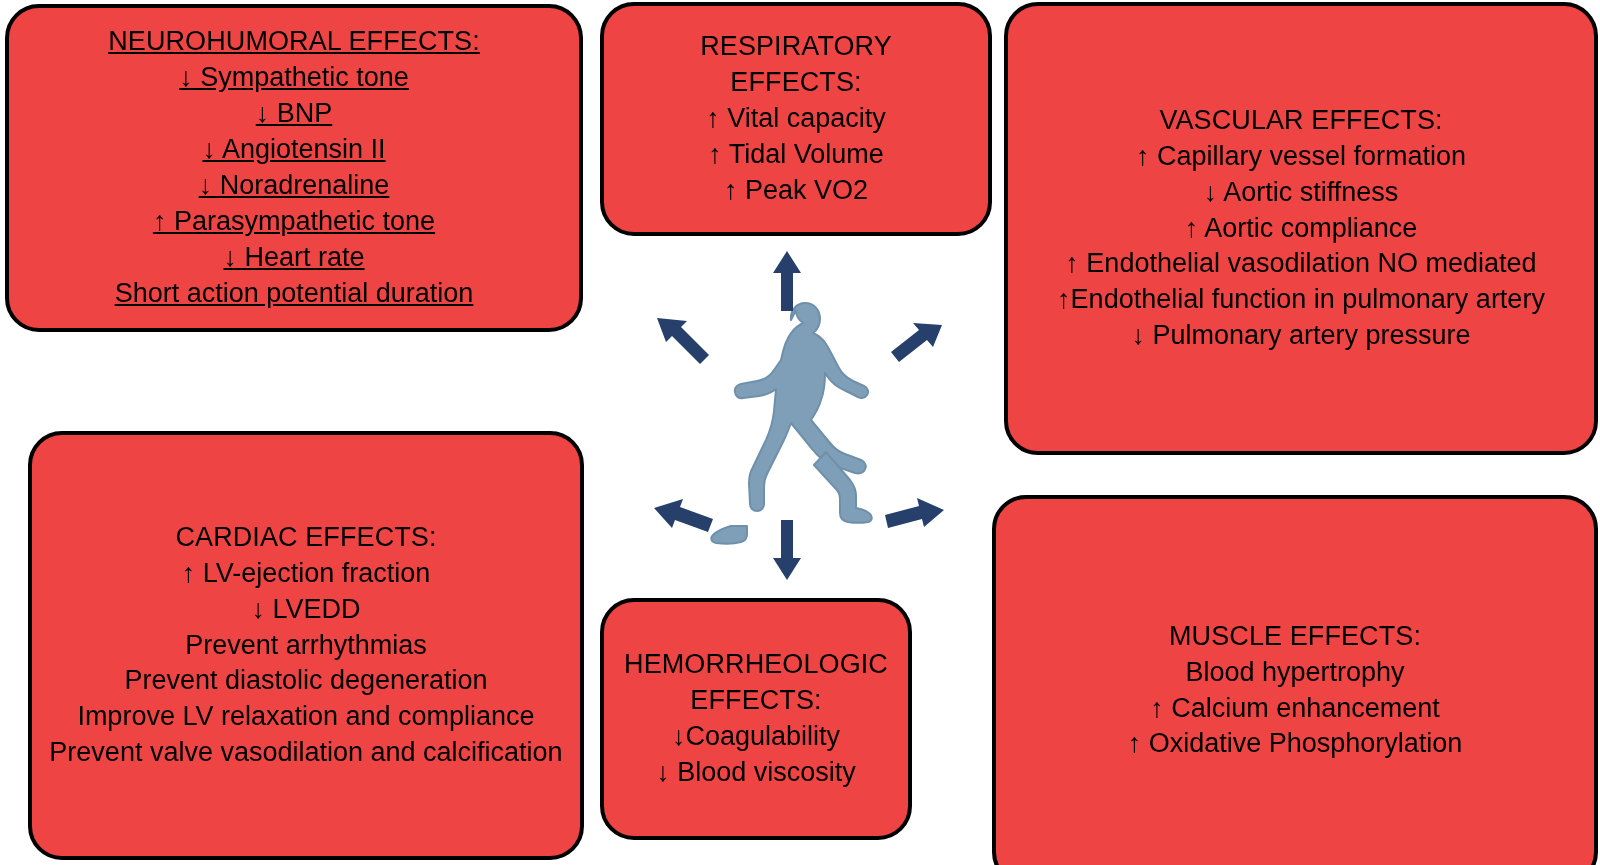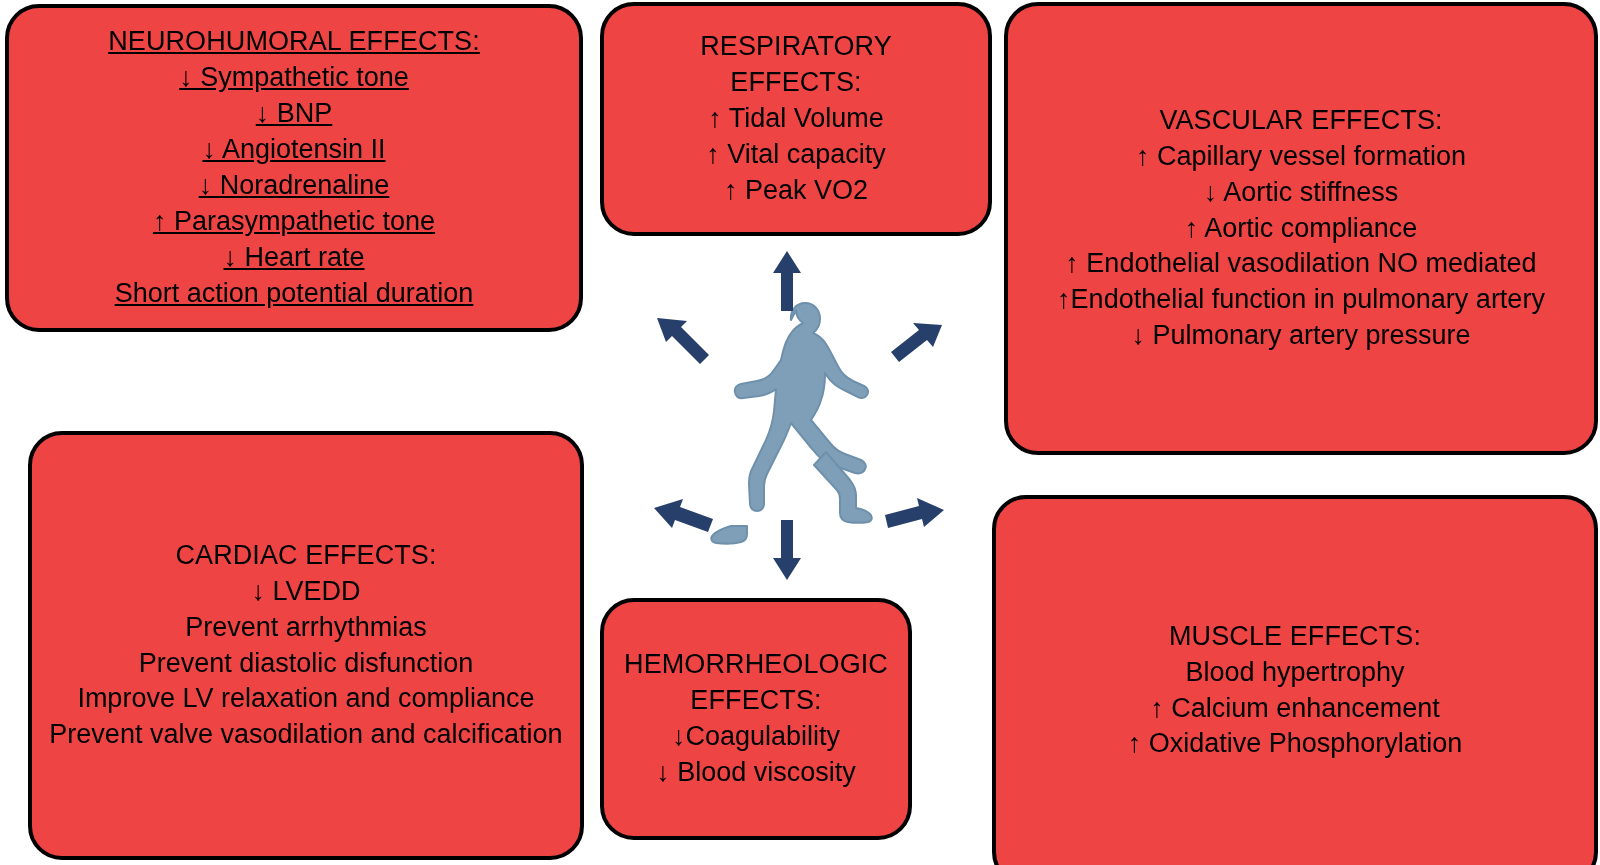--- a/index.html
+++ b/index.html
@@ -67,32 +67,33 @@
     <div class="line">↓ BNP</div>
     <div class="line">↓ Angiotensin II</div>
     <div class="line">↓ Noradrenaline</div>
     <div class="line">↑ Parasympathetic tone</div>
     <div class="line">↓ Heart rate</div>
     <div class="line">Short action potential duration</div>
   </div>
 
   <div class="box" id="box-cardiac">
     <div class="title">CARDIAC EFFECTS:</div>
+    <div class="line">↑ LV-ejection fraction</div>
     <div class="line">↓ LVEDD</div>
     <div class="line">Prevent arrhythmias</div>
-    <div class="line">Prevent diastolic disfunction</div>
+    <div class="line">Prevent diastolic degeneration</div>
     <div class="line wrap">Improve LV relaxation and compliance</div>
     <div class="line wrap">Prevent valve vasodilation and calcification</div>
   </div>
 
   <div class="box" id="box-respiratory">
     <div class="title">RESPIRATORY
 EFFECTS:</div>
+    <div class="line">↑ Vital capacity</div>
     <div class="line">↑ Tidal Volume</div>
-    <div class="line">↑ Vital capacity</div>
     <div class="line">↑ Peak VO2</div>
   </div>
 
   <div class="box" id="box-hemorrheologic">
     <div class="title">HEMORRHEOLOGIC
 EFFECTS:</div>
     <div class="line">↓Coagulability</div>
     <div class="line">↓ Blood viscosity</div>
   </div>
 

